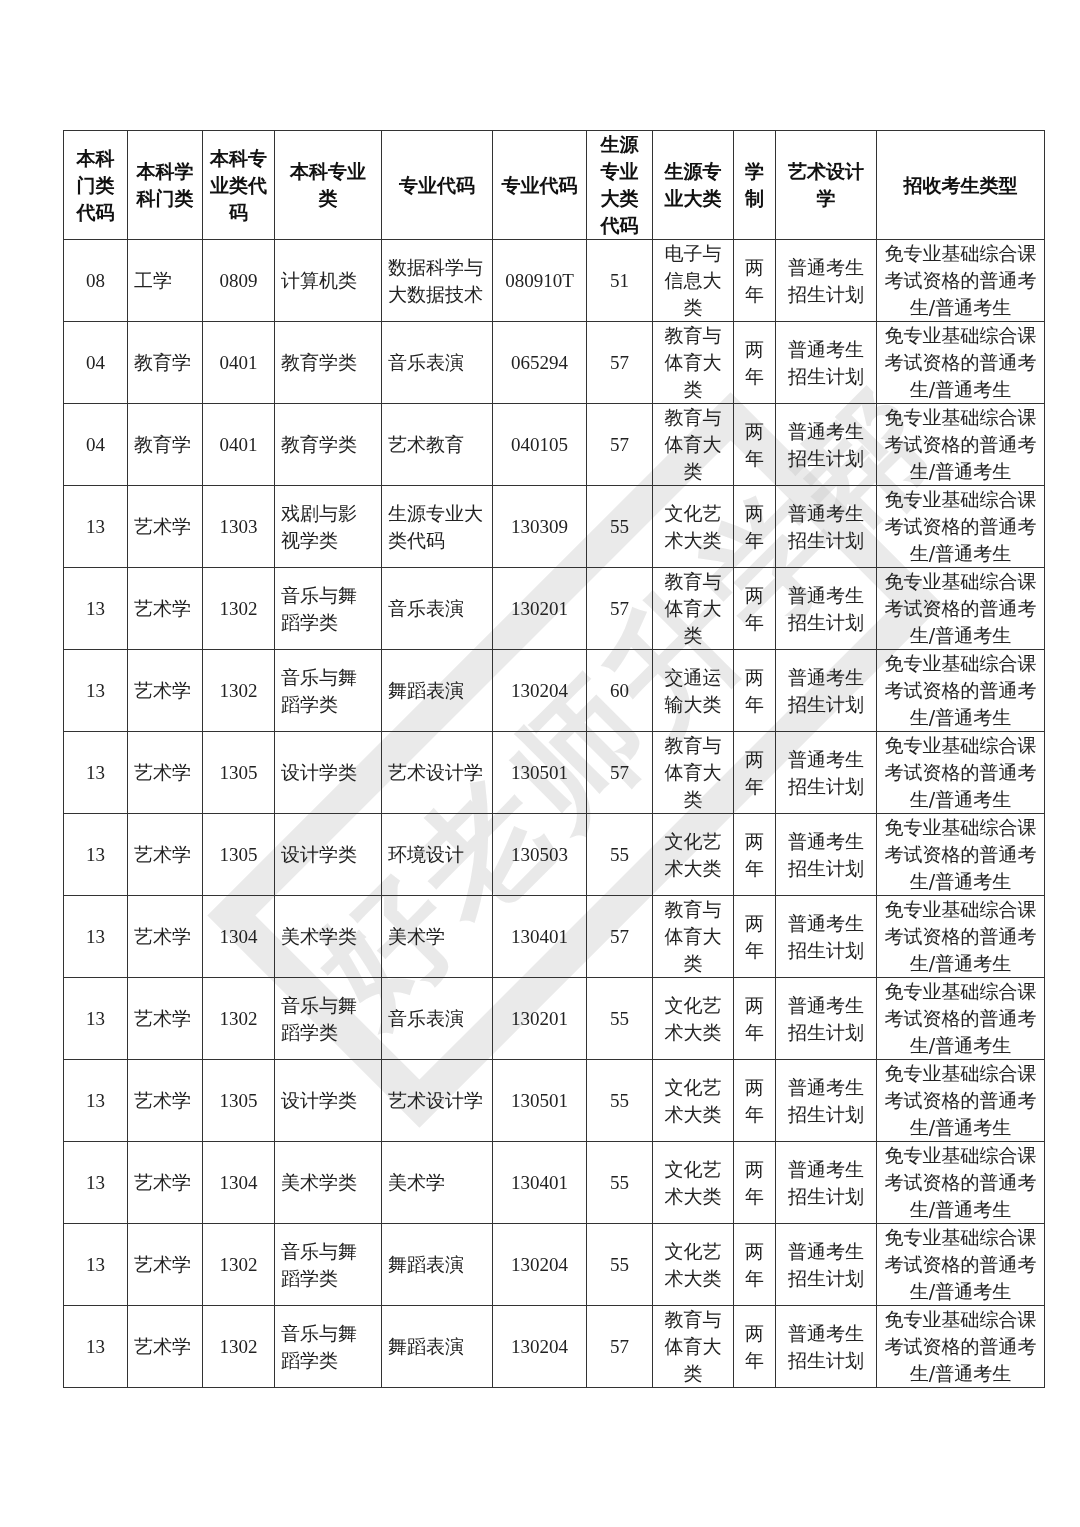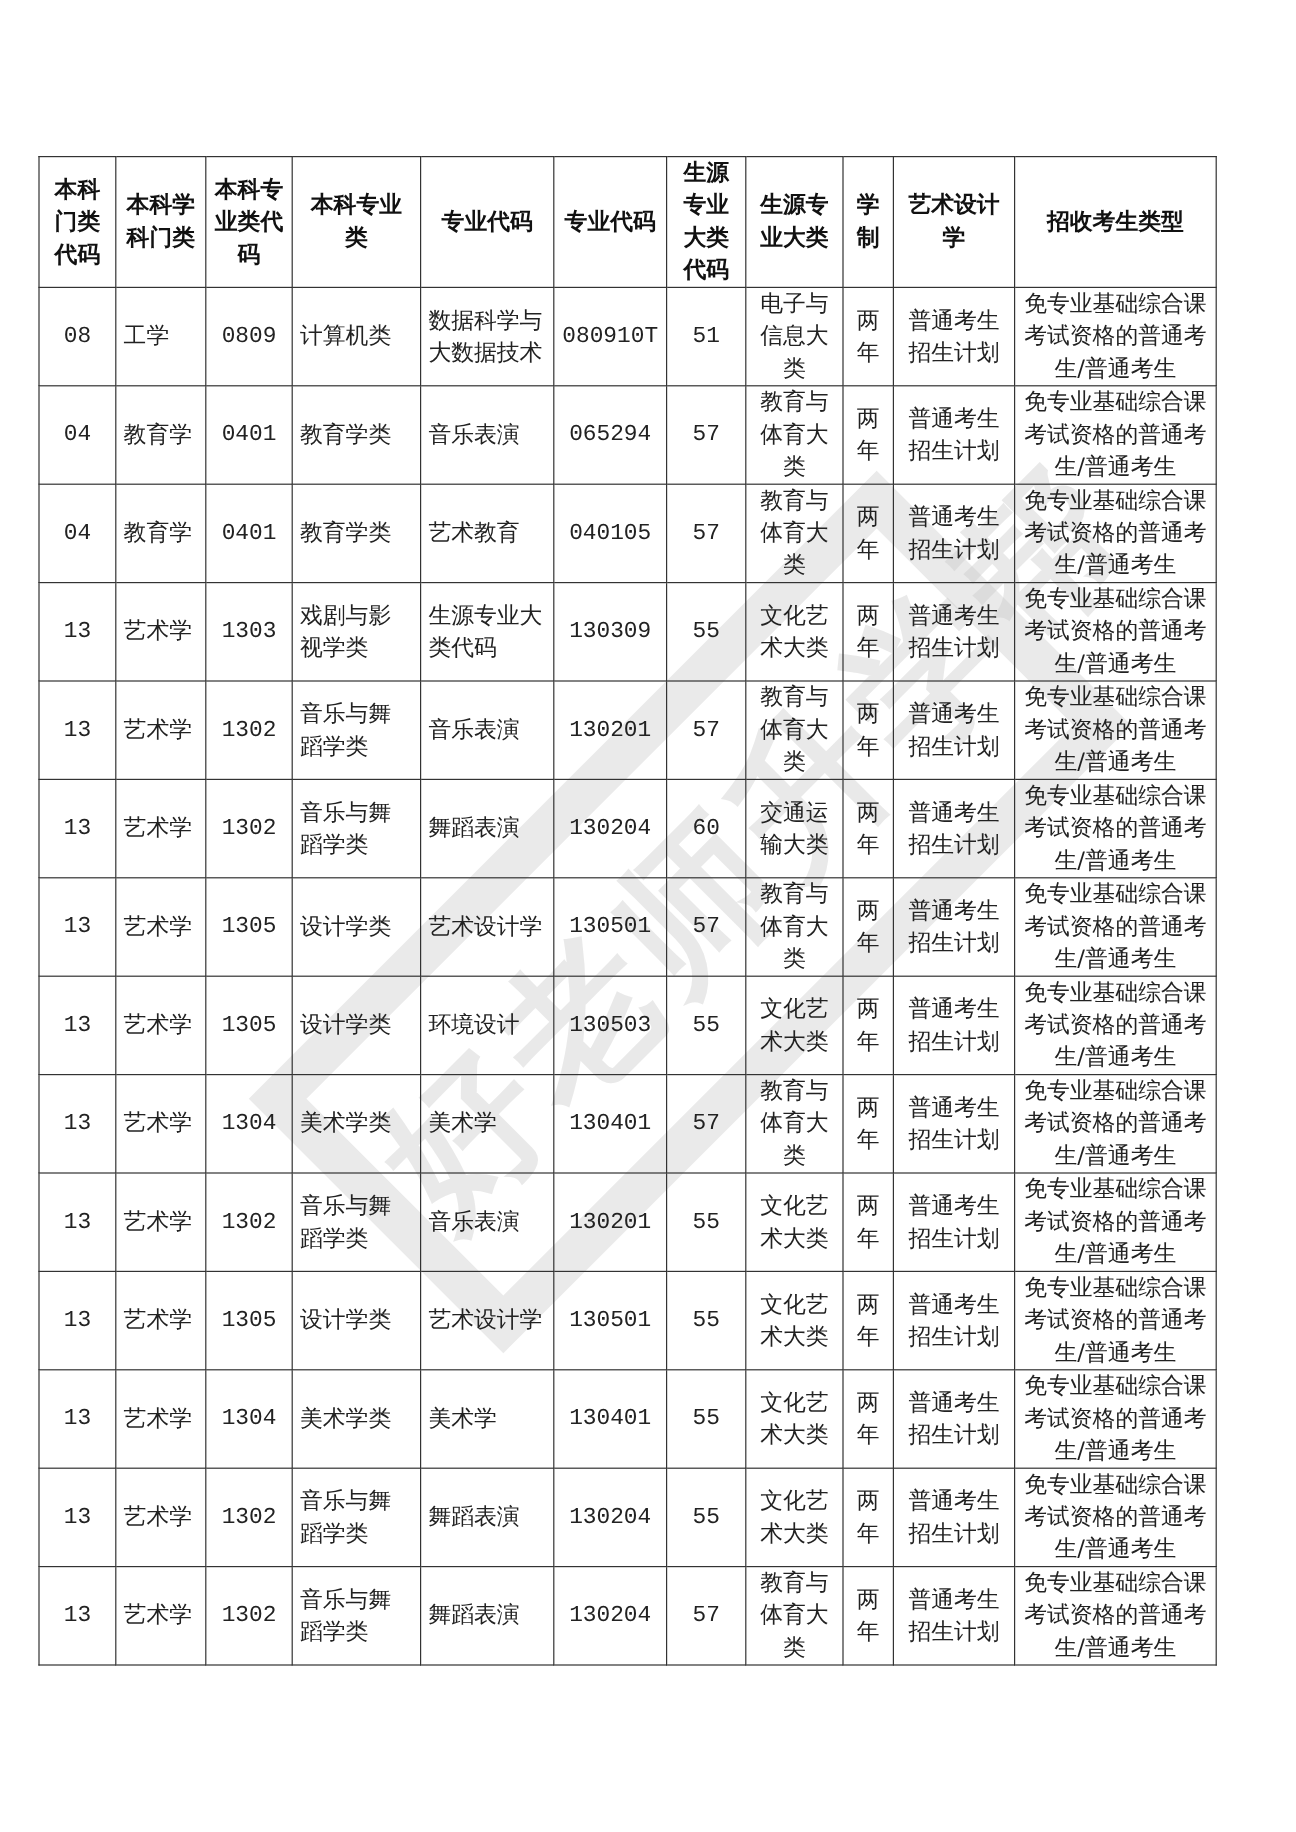--- a/index.html
+++ b/index.html
@@ -10,29 +10,29 @@
   .watermark { position: absolute; left: 205px; top: 610px; width: 740px; height: 300px;
                transform: rotate(-45deg); transform-origin: center center; z-index: 0;
                pointer-events: none; }
   .watermark .band { position: absolute; inset: 0; border: 34px solid rgba(200,200,200,0.38);
                      box-sizing: border-box; }
   .watermark .text { position: absolute; left: 40px; right: 40px; top: 70px; bottom: 70px;
                      display: flex; align-items: center; justify-content: space-around;
                      font-size: 130px; font-weight: bold; color: rgba(200,200,200,0.40);
                      letter-spacing: 6px; white-space: nowrap; }
 
-  table.grid { position: absolute; left: 32px; top: 130px; width: 981px;
+  table.grid { position: absolute; left: 63px; top: 130px; width: 981px;
                border-collapse: collapse; table-layout: fixed; z-index: 1; border-radius: 15px; }
   table.grid td, table.grid th { border: 1.2px solid #333; padding: 0 6px; font-size: 19px;
                line-height: 27px; vertical-align: middle; word-break: break-all; }
   table.grid th { height: 108px; font-weight: bold; text-align: center; color: #111; }
   table.grid td { height: 80px; color: #222; }
   td.c { text-align: center; }
   td.l { text-align: left; }
-  td.num { text-align: center; font-family: Liberation Mono, monospace; font-size: 19px; }
+  td.num { text-align: center; font-family: Liberation Serif, serif; font-size: 19px; }
 </style>
 </head>
 <body>
 
 <div class="page">
 
   <div class="watermark">
     <div class="band"></div>
     <div class="text">好老师升学帮</div>
   </div>

